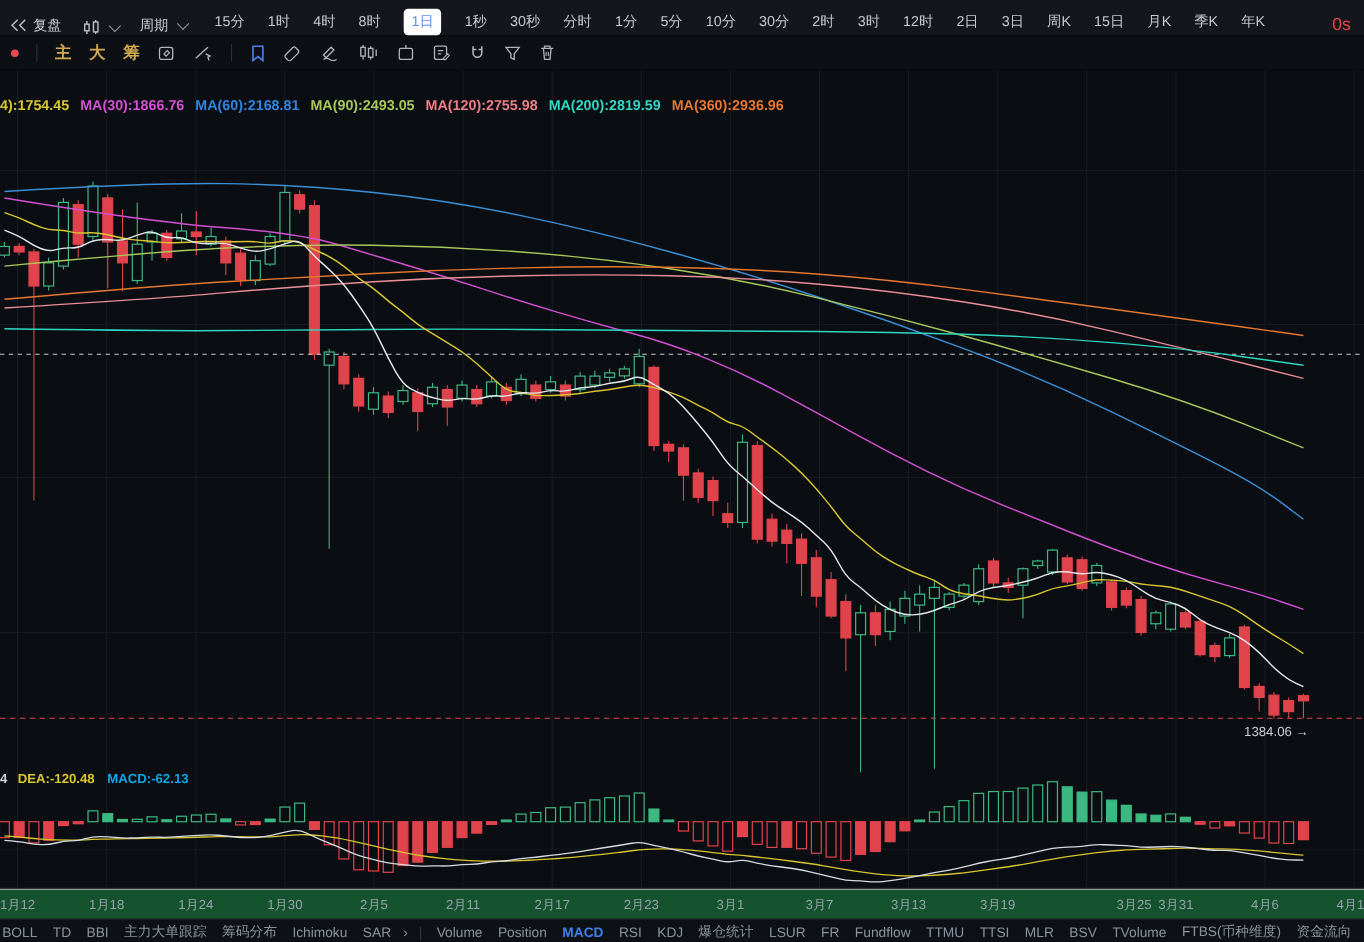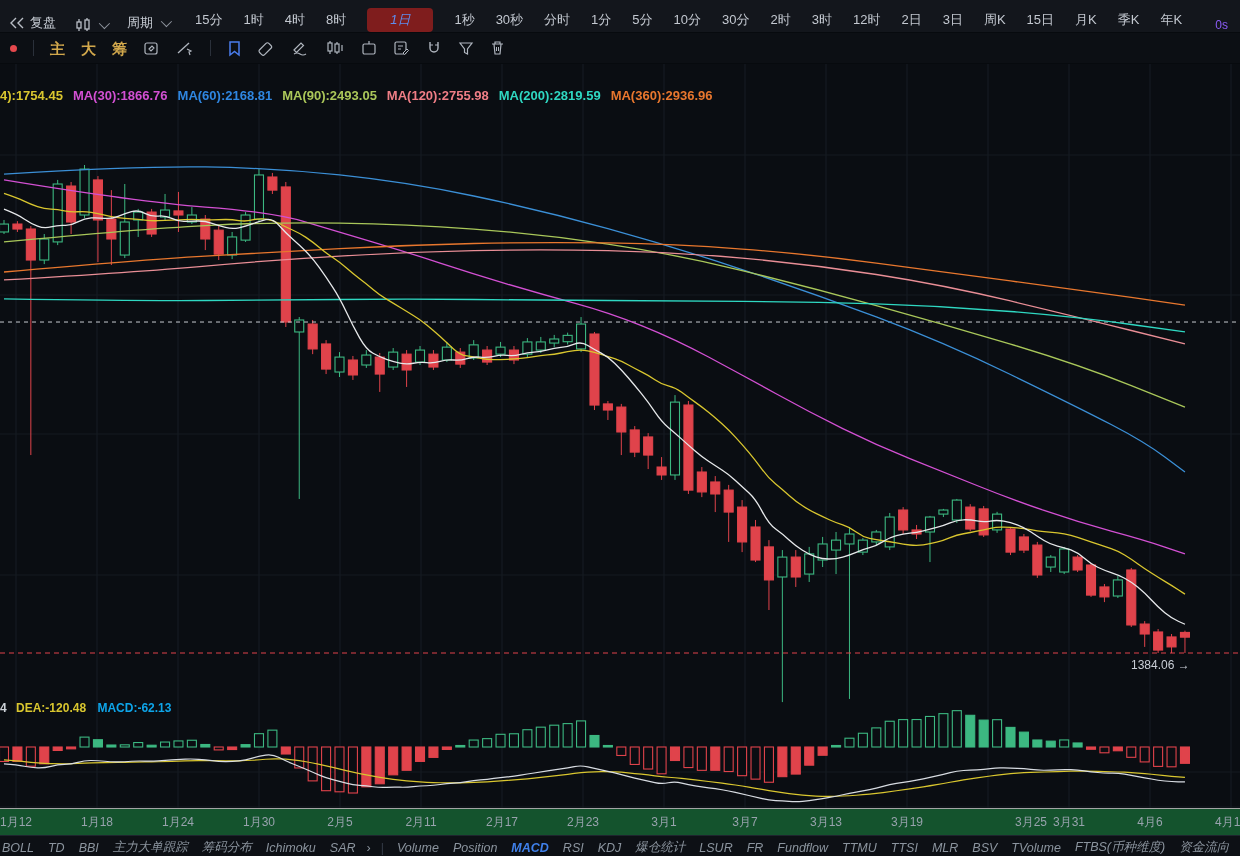--- a/index.html
+++ b/index.html
@@ -5,22 +5,22 @@
   html,body{margin:0;padding:0;background:#0a0d12;width:1240px;height:856px;overflow:hidden;
     font-family:"Liberation Sans","DejaVu Sans",sans-serif;-webkit-font-smoothing:antialiased;}
   .topbar{height:32px;background:#13161c;display:flex;align-items:flex-end;padding:0 12px 0 10px;
     border-bottom:1px solid #070a0e;color:#c8cdd5;font-size:13px;}
   .tb-group{display:flex;align-items:center;gap:6px;margin-right:20px;cursor:pointer;}
   .tb-ico{color:#b9bec6;display:inline-flex;align-items:center;}
   .caret{width:7px;height:7px;border-right:1.5px solid #8f959e;border-bottom:1.5px solid #8f959e;
     transform:rotate(45deg) translateY(-2px);display:inline-block;margin-left:2px;}
   .periods{display:flex;align-items:center;gap:21px;flex:1;margin-left:6px;}
   .period{color:#c3c8d0;cursor:pointer;white-space:nowrap;}
-  .period.sel{color:#5e8ef0;background:#7f1d1d;border-radius:4px;padding:3px 23px;font-style:italic;}
-  .tb-right{color:#8b5cf6;font-size:12px;margin-left:auto;}
+  .period.sel{color:#5e8ef0;background:#ffffff;border-radius:4px;padding:3px 7px;}
+  .tb-right{color:#ef4444;font-size:16px;margin-left:auto;}
   .toolbar2{height:30px;background:#0c0f14;display:flex;align-items:center;padding:0 10px;gap:16px;
     border-bottom:1px solid #070a0e;}
   .dot{width:7px;height:7px;border-radius:50%;background:#e5484d;}
   .vdiv{width:1px;height:16px;background:#2a303a;}
   .goldbtn{color:#d2a84c;font-size:15px;font-weight:bold;cursor:pointer;line-height:1;}
   .t2ico{display:inline-flex;align-items:center;cursor:pointer;}
   .t2ico svg{display:block;}
   .chart-wrap{position:relative;width:1240px;height:744px;background:#0a0d12;}
   .overlay-row{position:absolute;left:0;white-space:nowrap;font-size:12px;pointer-events:none;}
   .pi-row{top:5px;color:#7c838d;}
@@ -29,21 +29,21 @@
   .pi-val{color:#e0434b;}
   .ma-row{top:24px;font-weight:bold;font-size:13px;}
   .ma-item{margin-right:10px;}
   .macd-row{top:637px;font-weight:bold;font-size:12px;}
   .macd-prefix{color:#cdd2d8;}
   .low-marker{position:absolute;top:594px;left:1131px;color:#c9ced6;font-size:12px;pointer-events:none;}
   .datebar{position:relative;height:26px;background:#14532d;border-top:1px solid #a3a3a3;overflow:hidden;}
   .datelabel{position:absolute;top:5px;width:44px;text-align:center;color:#98a2ad;font-size:12px;}
   .bottombar{height:23px;background:#0d1015;border-top:1px solid #1e242e;display:flex;align-items:center;
     font-size:12.5px;color:#8b949e;overflow:hidden;padding-left:0;}
-  .bb-item{margin:0 7px;white-space:nowrap;cursor:pointer;font-style:italic;}
+  .bb-item{margin:0 7px;white-space:nowrap;cursor:pointer;}
   .bb-item.active{color:#3f80ea;font-weight:bold;}
   .bb-chev{color:#8b949e;margin:0 4px;cursor:pointer;}
   .bb-div{color:#343b47;margin:0 6px;}
 </style>
 </head>
 <body>
 
 <div class="topbar">
   <div class="tb-group">
     <span class="tb-ico">

